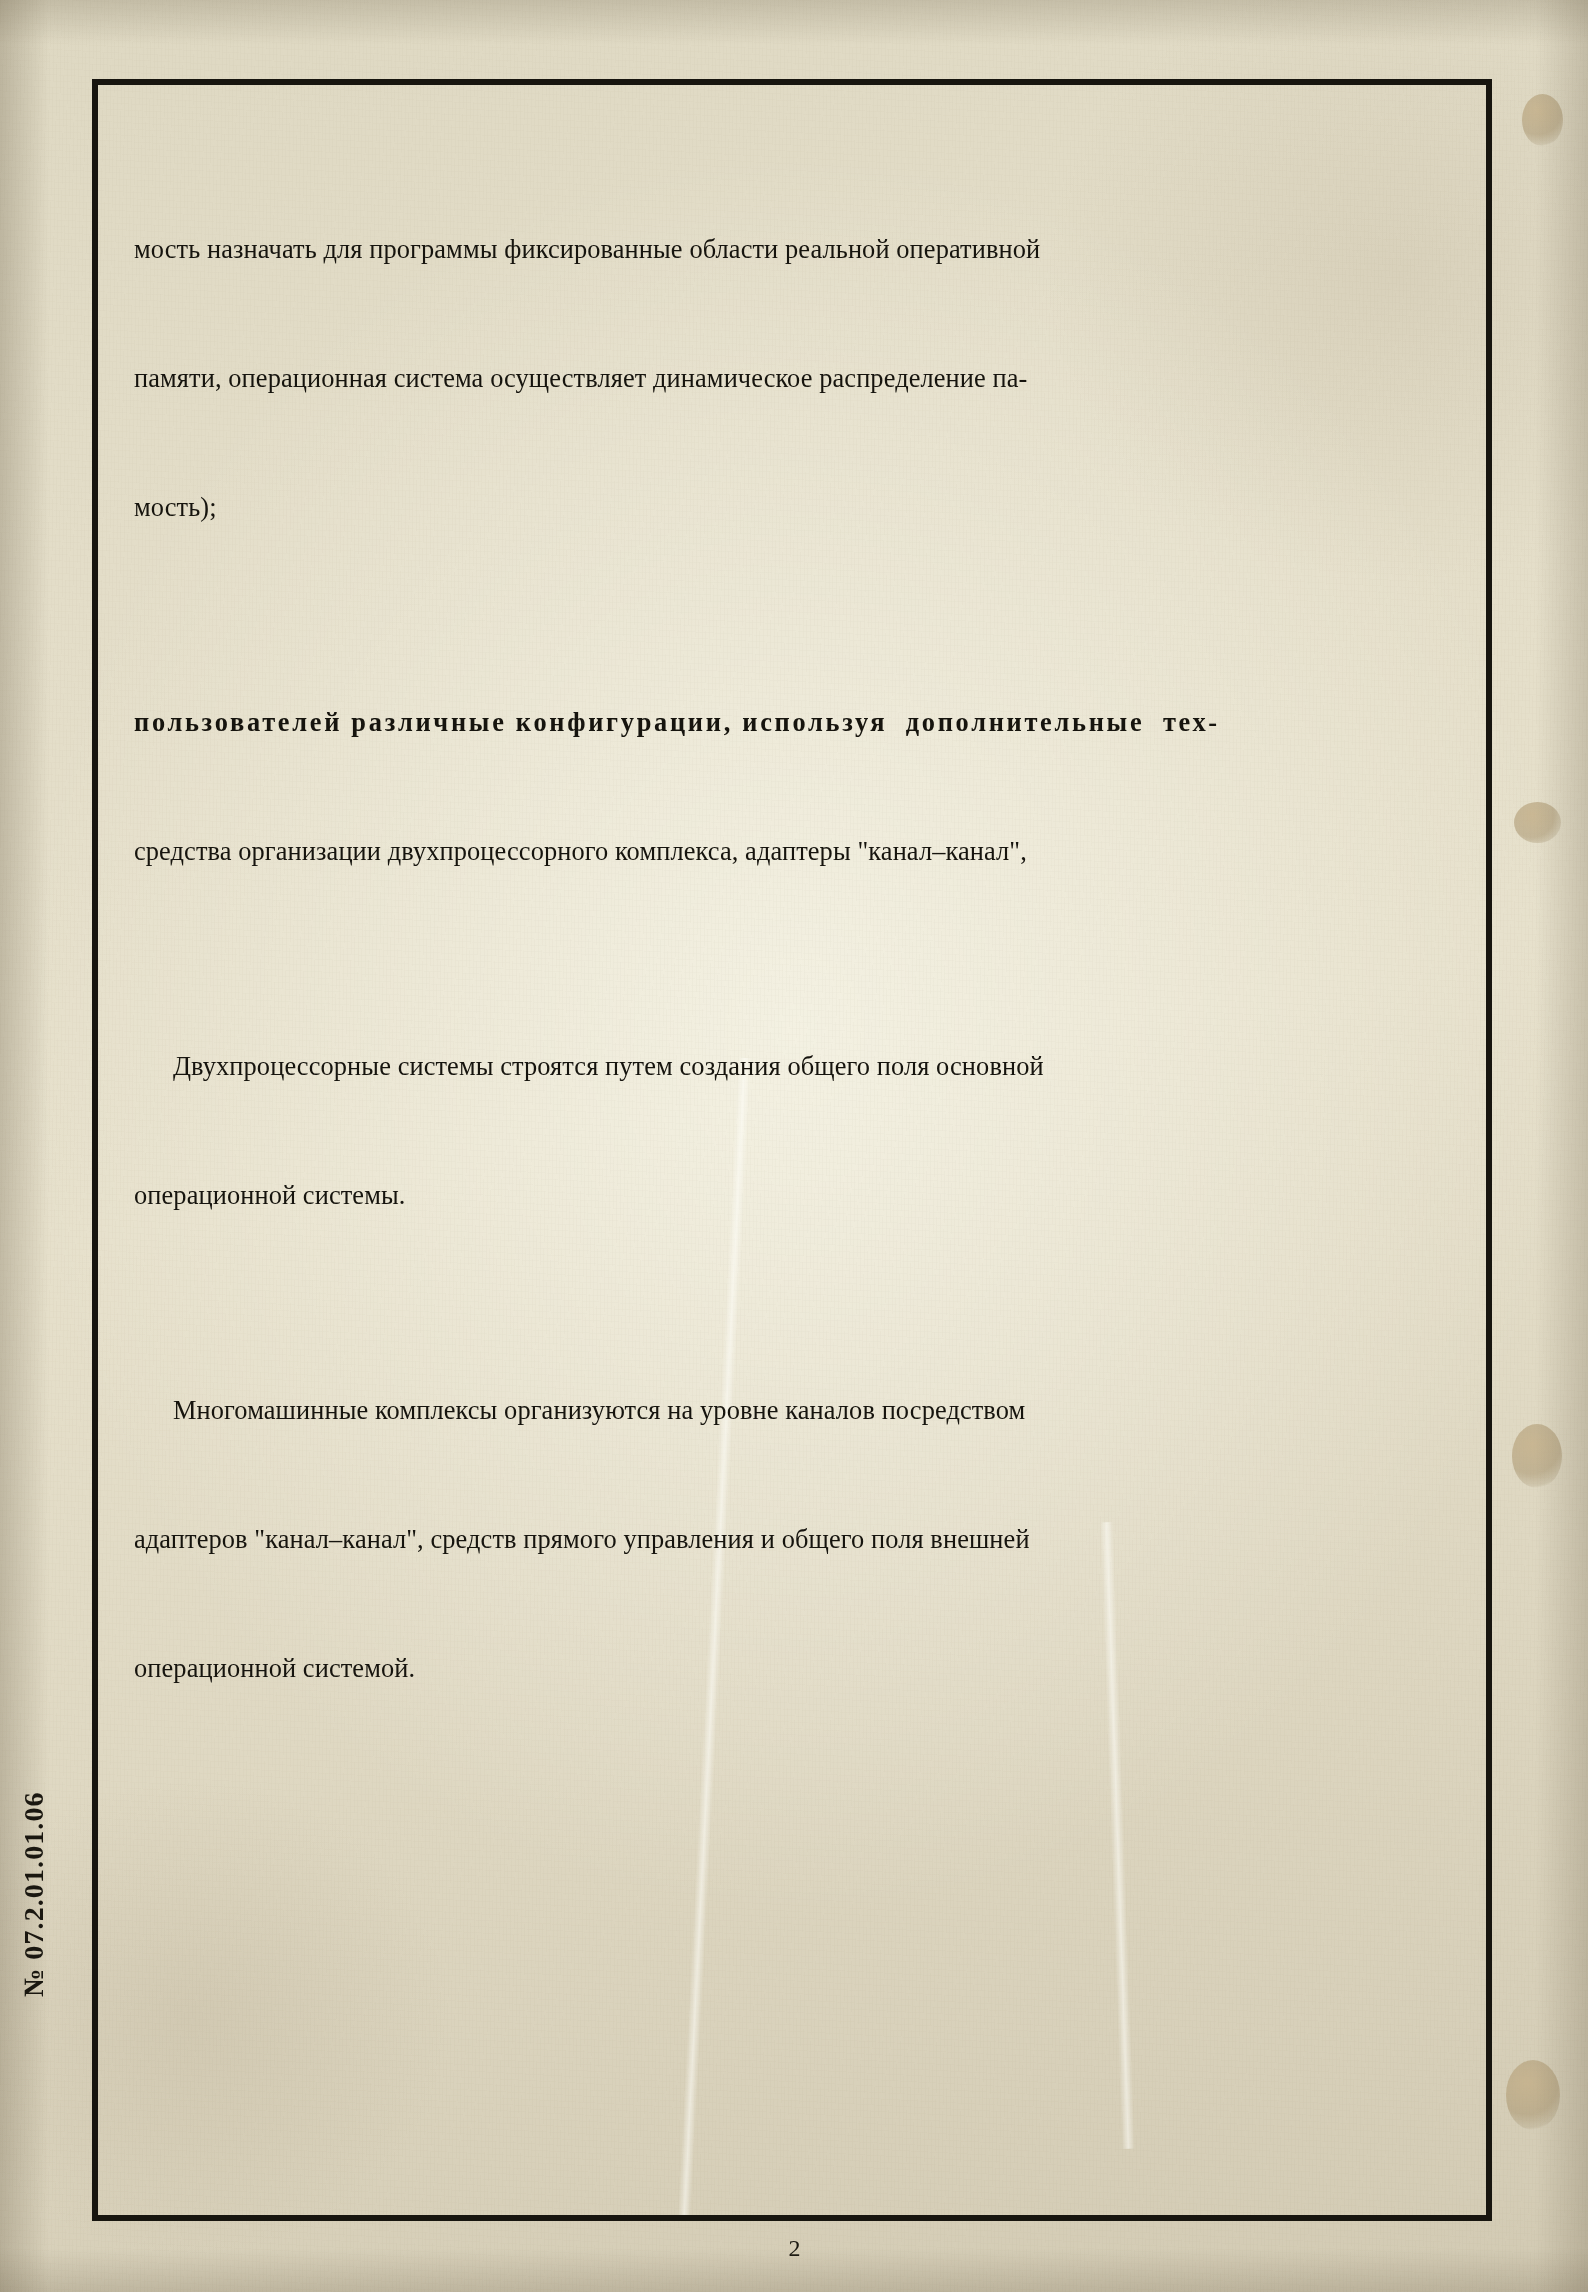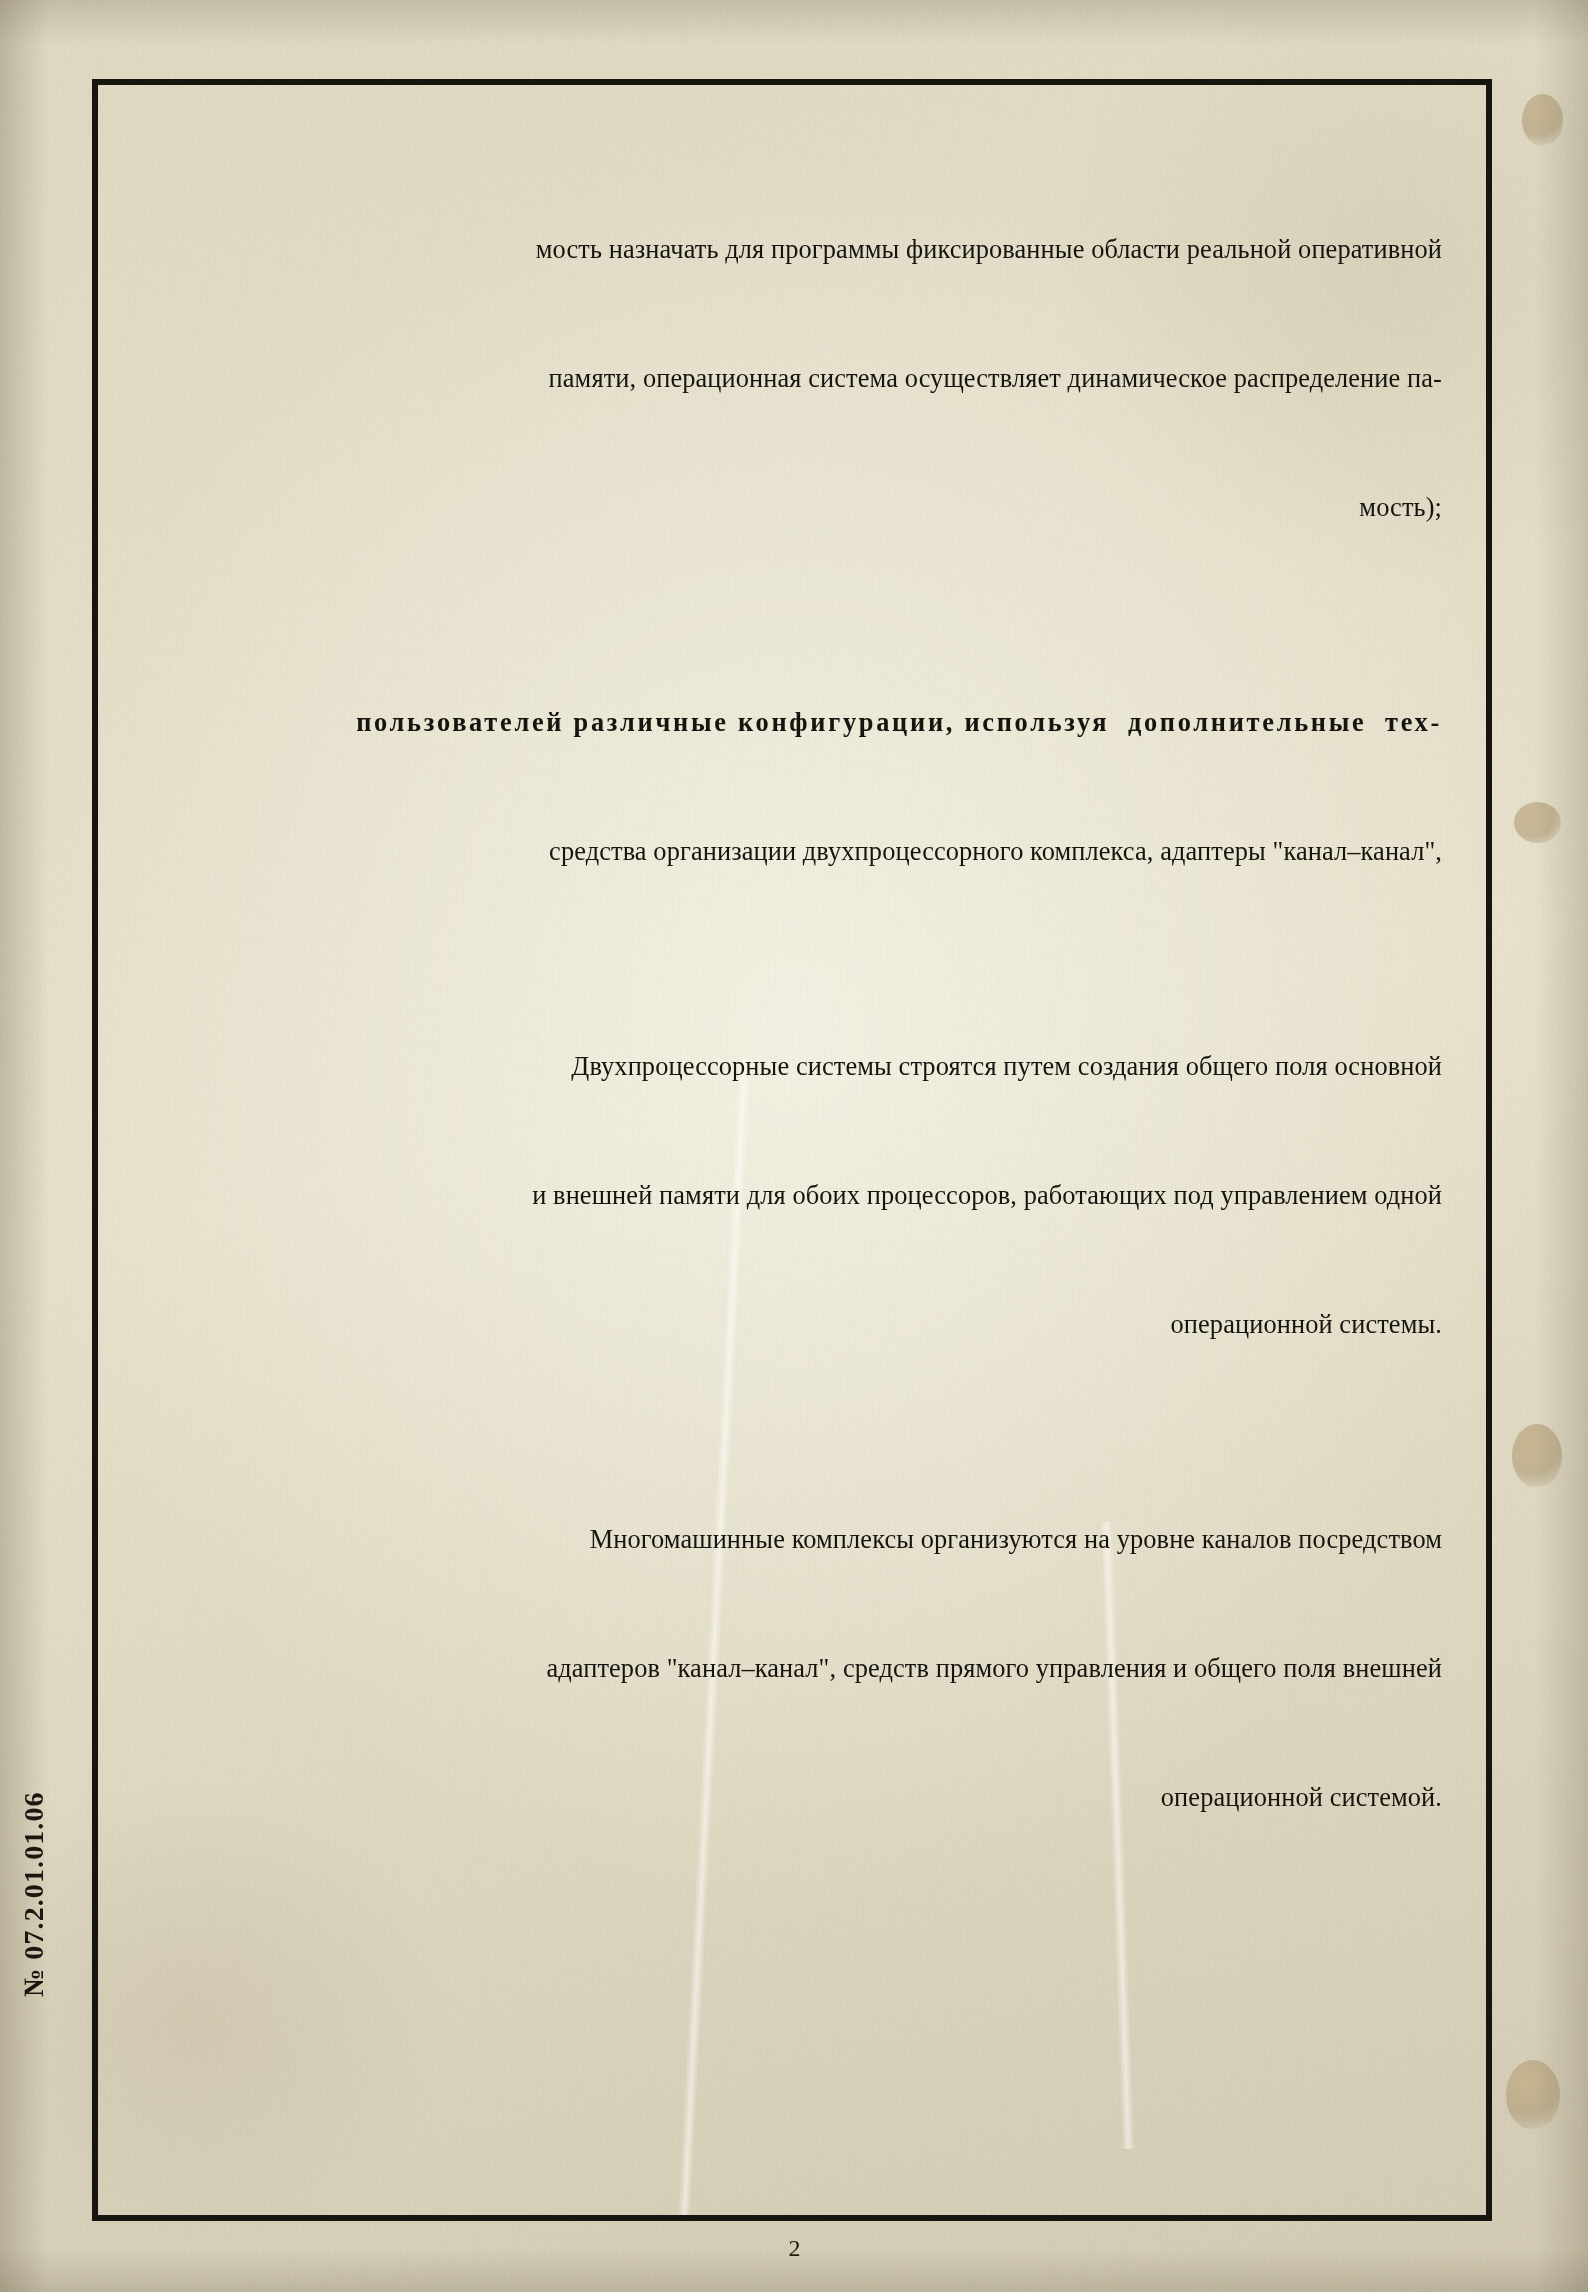--- a/index.html
+++ b/index.html
@@ -71,21 +71,21 @@
     color: #16140e;
     font-size: 26.4px;
     line-height: 43px;
     letter-spacing: 0.1px;
     text-rendering: optimizeLegibility;
   }
   .content p {
     margin: 0;
     white-space: pre-wrap;
   }
-  .ln { display: block; text-align: right; }
+  .ln { display: block; }
   
   .ind { padding-left: 39px; }
   .sp2 { letter-spacing: 2.7px; font-weight: bold; }
 
   
   .docnum {
     position: absolute;
     left: -19.7px;
     bottom: 296px;
     transform-origin: left bottom;
@@ -160,21 +160,20 @@
       <span class="ln">мость);</span>
     </p>
 
     <p>
       <span class="ln sp2">пользователей различные конфигурации, используя  дополнительные  тех-</span>
       <span class="ln">средства организации двухпроцессорного комплекса, адаптеры "канал–канал",</span>
     </p>
 
     <p>
       <span class="ln ind">Двухпроцессорные системы строятся путем создания общего поля основной</span>
-      <span class="ln">и внешней памяти для обоих процессоров, работающих под управлением одной</span>
       <span class="ln">операционной системы.</span>
     </p>
 
     <p>
       <span class="ln ind">Многомашинные комплексы организуются на уровне каналов посредством</span>
       <span class="ln">адаптеров "канал–канал", средств прямого управления и общего поля внешней</span>
       <span class="ln">операционной системой.</span>
     </p>
 
   </div>

